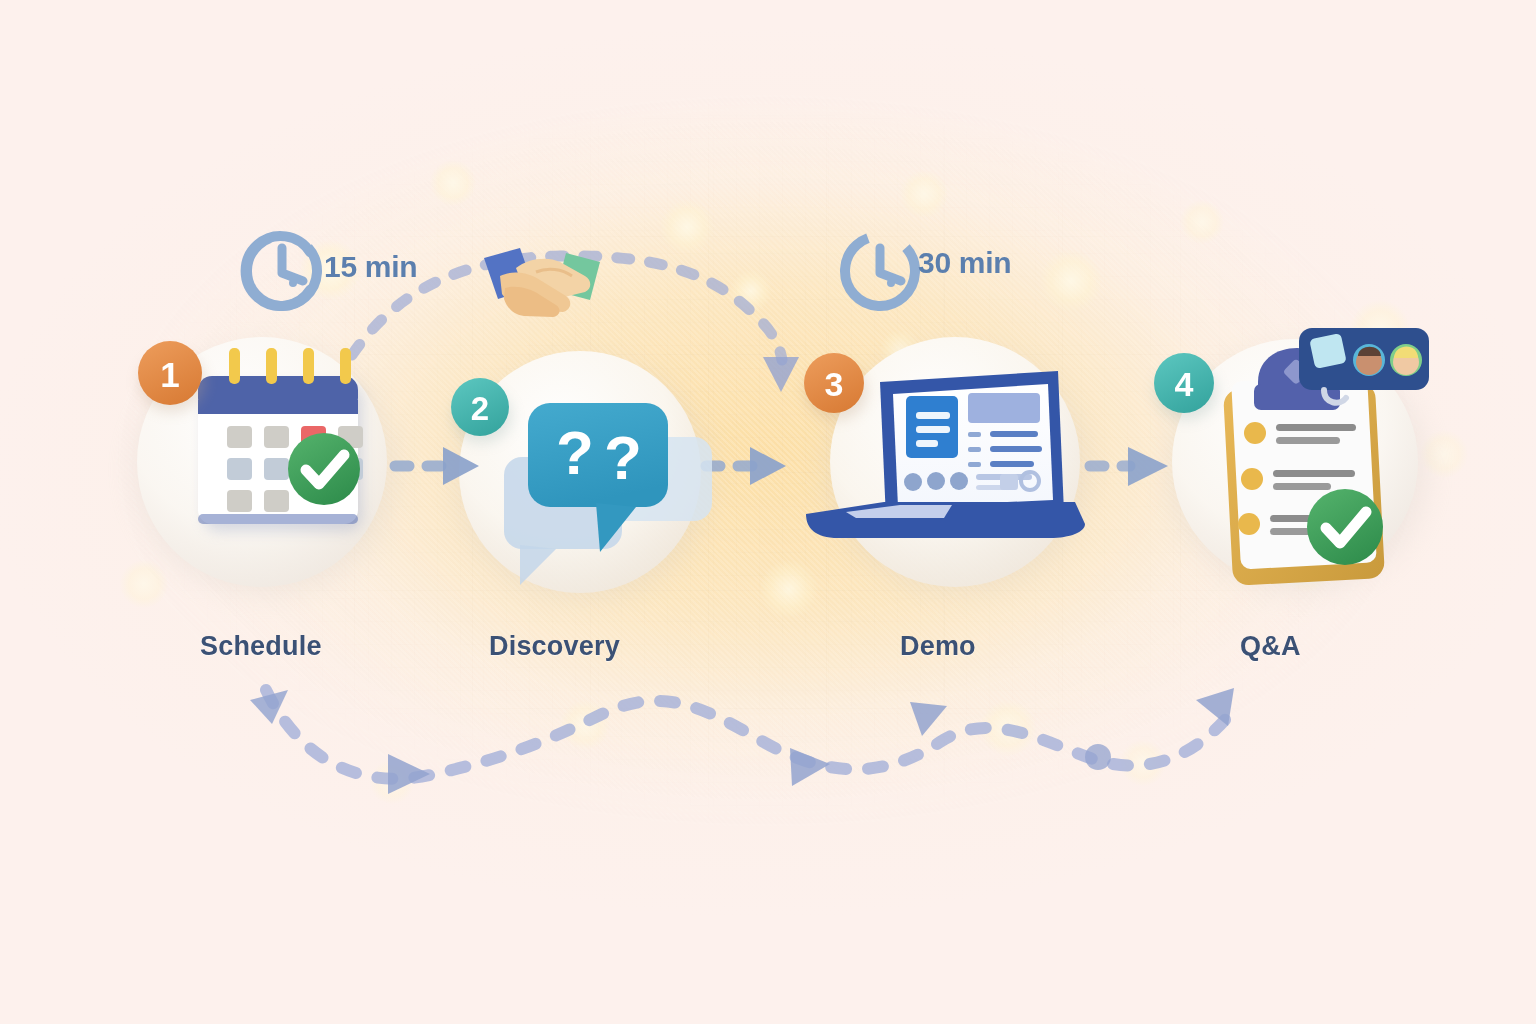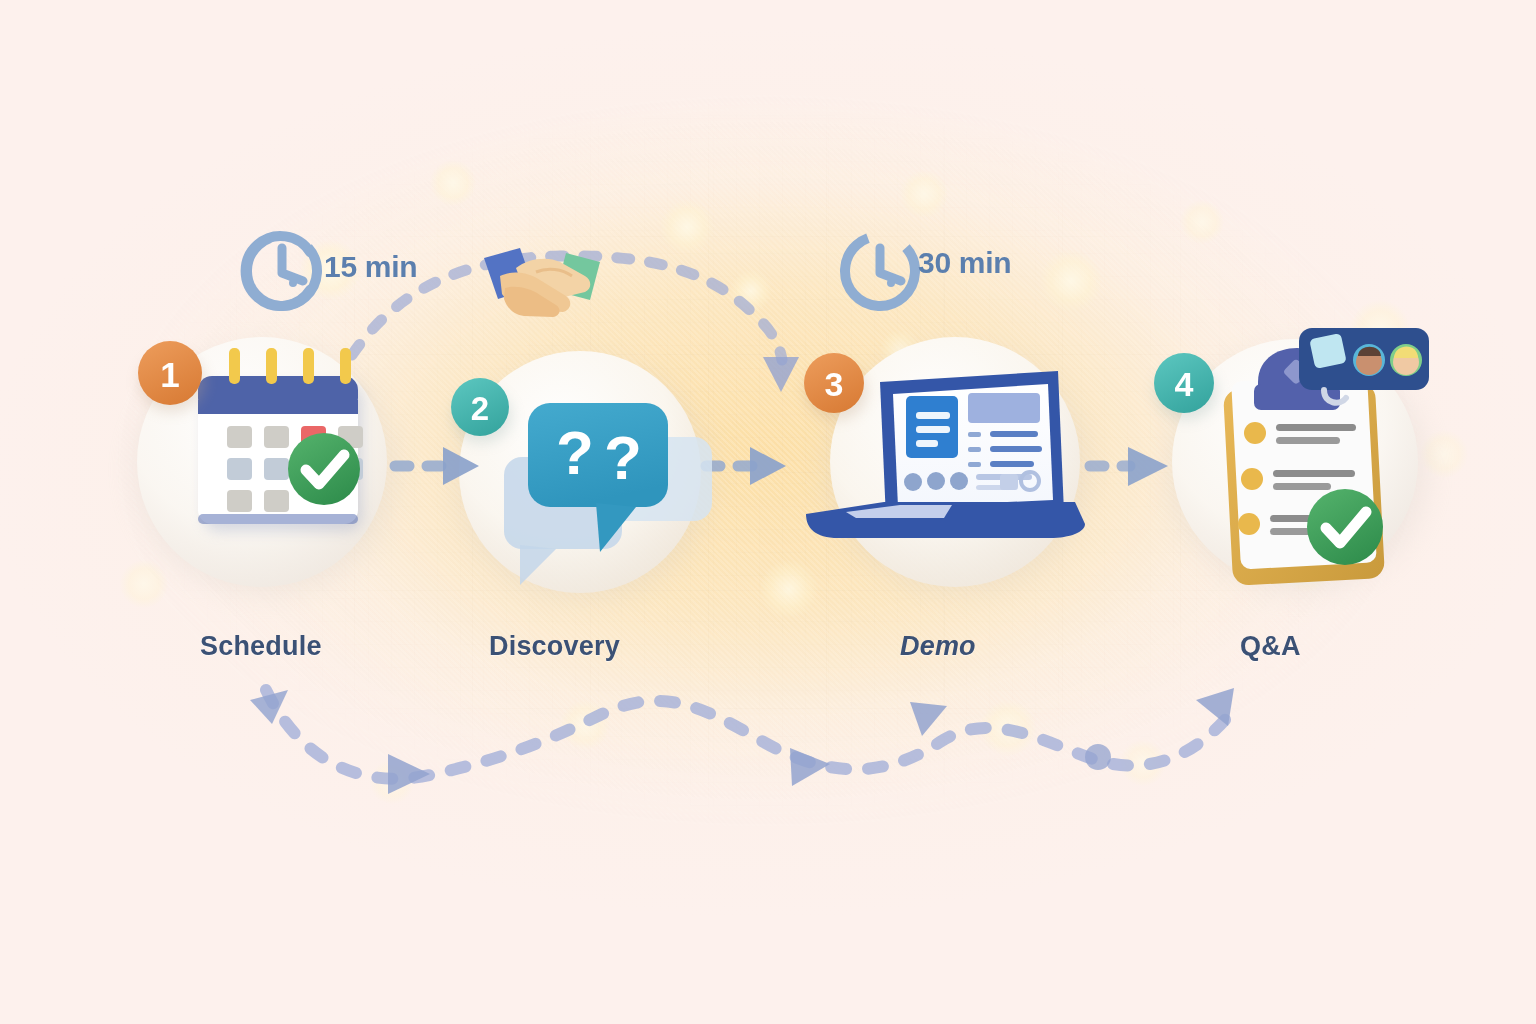--- a/index.html
+++ b/index.html
@@ -327,16 +327,16 @@
 
   <div class="duration" style="left:324px;top:250px;">
     <span class="dtext">15 min</span>
   </div>
   <div class="duration" style="left:918px;top:246px;">
     <span class="dtext">30 min</span>
   </div>
 
   <div class="step-label" style="left:200px;top:631px;">Schedule</div>
   <div class="step-label" style="left:489px;top:631px;">Discovery</div>
-  <div class="step-label" style="left:900px;top:631px;font-style:italic;">Demo</div>
+  <div class="step-label" style="left:900px;top:631px;">Demo</div>
   <div class="step-label" style="left:1240px;top:631px;text-align:center;">Q&amp;A</div>
 
 </div>
 
 </body></html>

